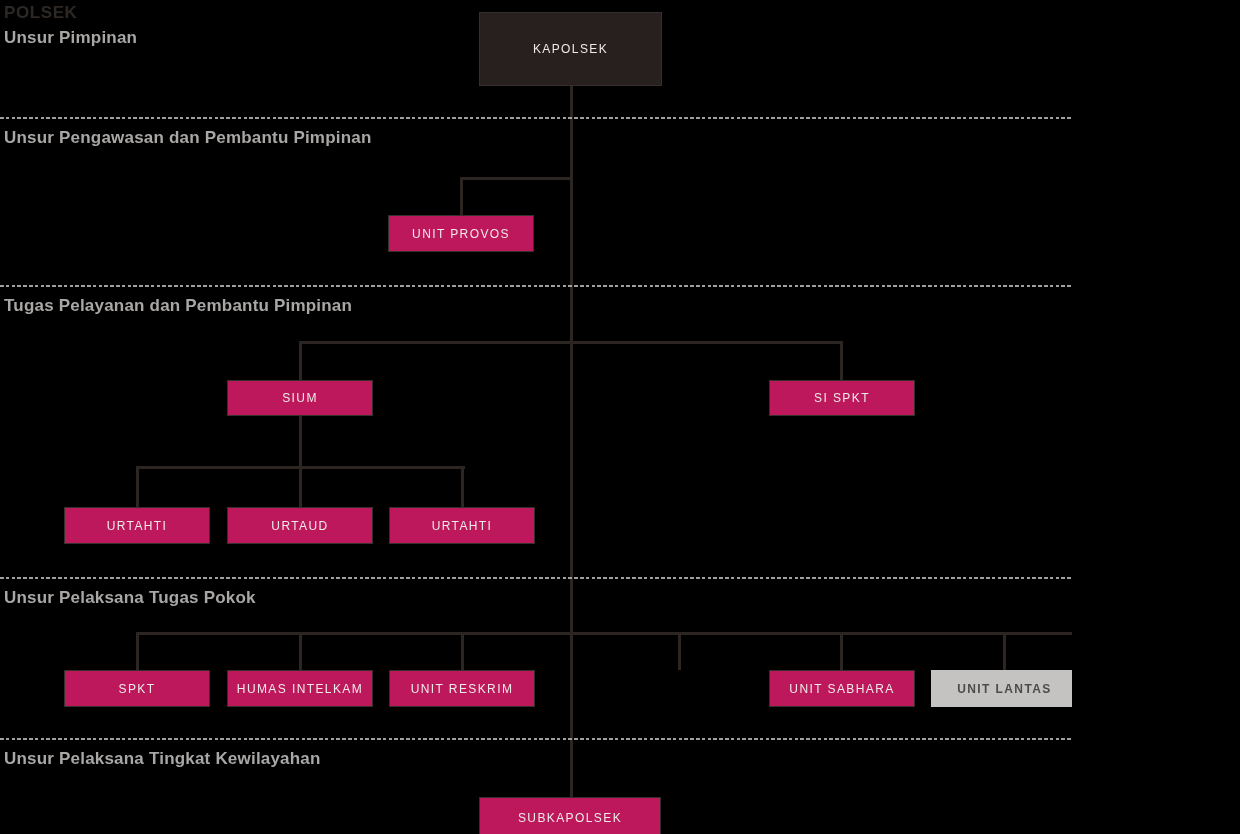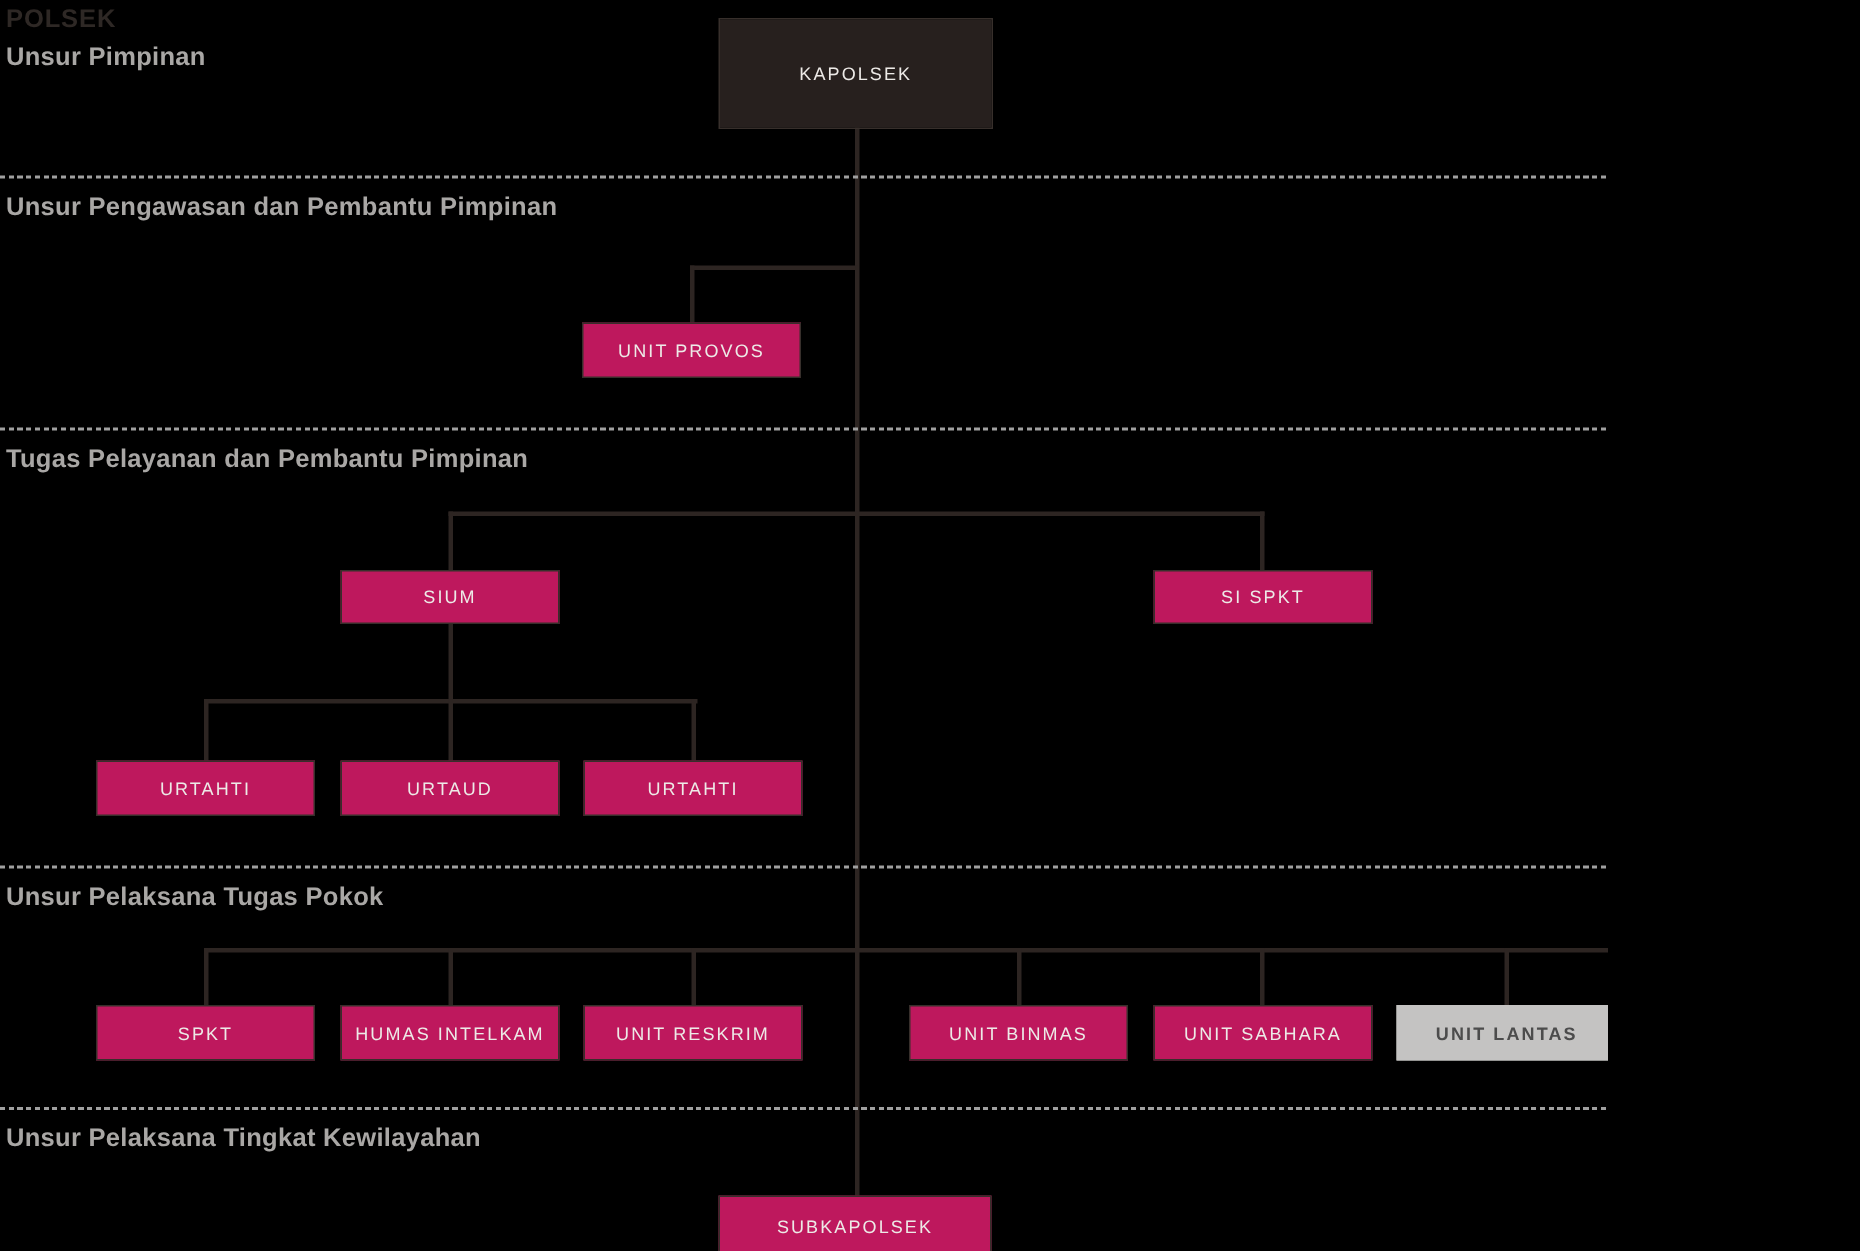--- a/index.html
+++ b/index.html
@@ -134,20 +134,19 @@
   <div class="node dark" style="left:227px;top:380px;width:146px;height:36px">SIUM</div>
   <div class="node dark" style="left:769px;top:380px;width:146px;height:36px">SI SPKT</div>
 
   <div class="node dark" style="left:64px;top:507px;width:146px;height:37px">URTAHTI</div>
   <div class="node dark" style="left:227px;top:507px;width:146px;height:37px">URTAUD</div>
   <div class="node dark" style="left:389px;top:507px;width:146px;height:37px">URTAHTI</div>
 
   <div class="node dark" style="left:64px;top:670px;width:146px;height:37px">SPKT</div>
   <div class="node dark" style="left:227px;top:670px;width:146px;height:37px">HUMAS INTELKAM</div>
   <div class="node dark" style="left:389px;top:670px;width:146px;height:37px">UNIT RESKRIM</div>
-  <div class="node dark" style="left:606px;top:670px;width:146px;height:37px">UNIT BINMAS</div>
   <div class="node dark" style="left:769px;top:670px;width:146px;height:37px">UNIT SABHARA</div>
   <div class="node light" style="left:931px;top:670px;width:147px;height:37px">UNIT LANTAS</div>
   <div class="node light" style="left:1093px;top:670px;width:147px;height:37px">UNIT POLAIR</div>
 
   <div class="node dark" style="left:479px;top:797px;width:182px;height:42px">SUBKAPOLSEK</div>
 
 </div>
 
 </body></html>

